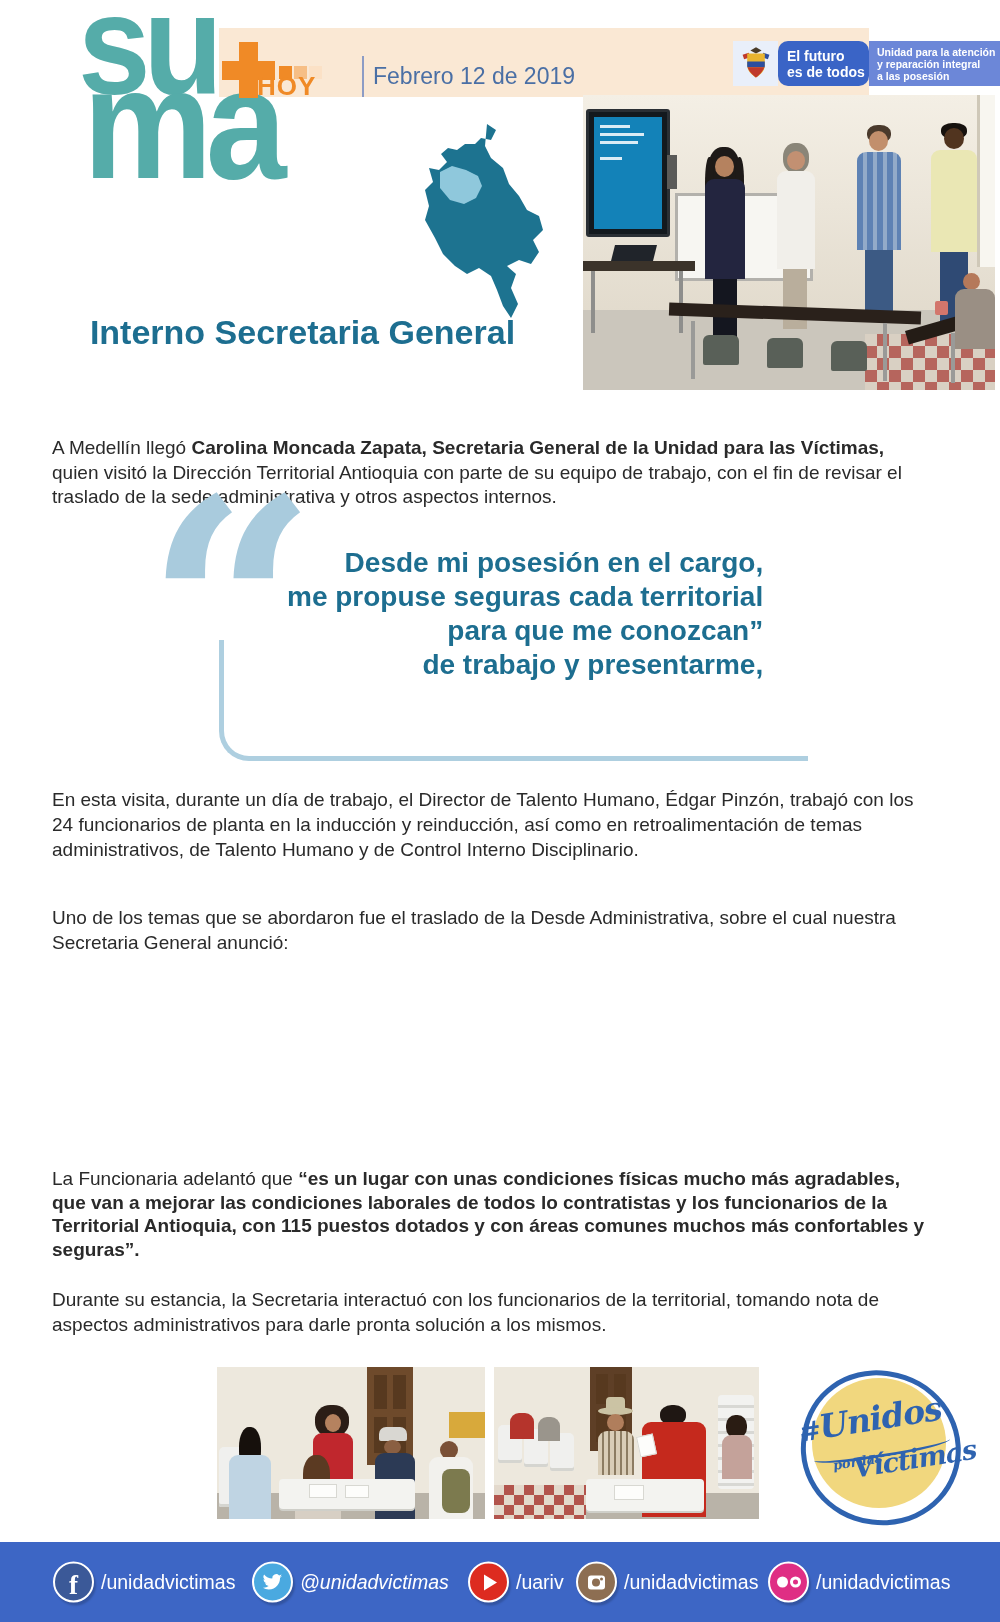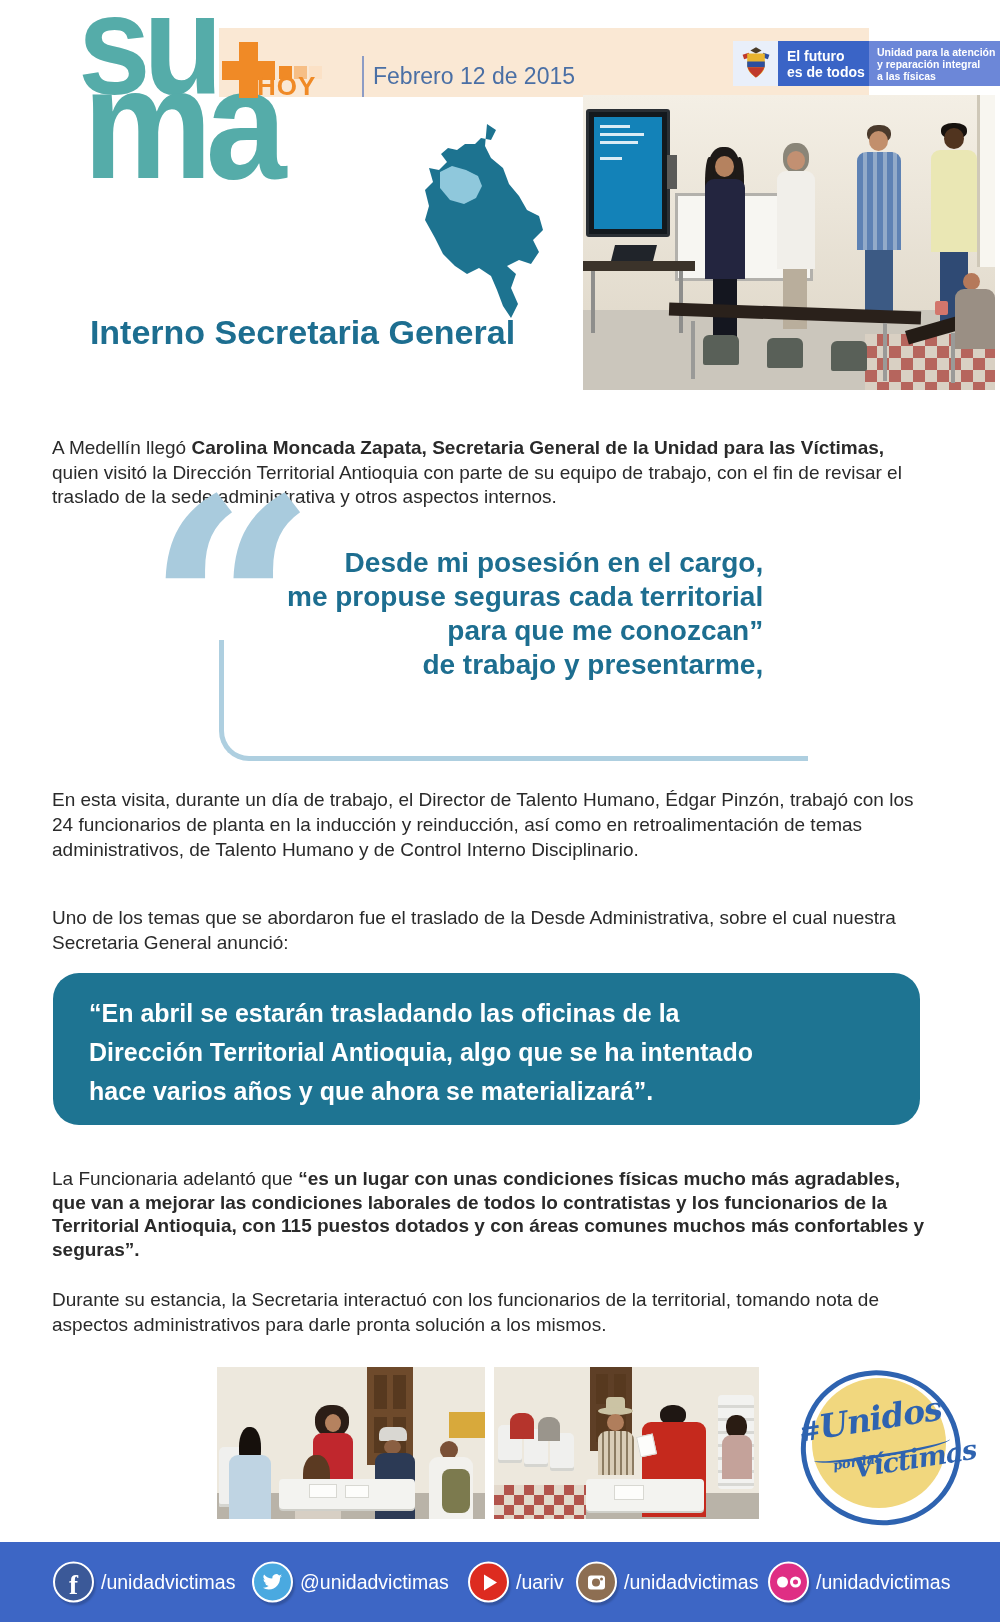--- a/index.html
+++ b/index.html
@@ -19,21 +19,21 @@
   .sq1{left:279px;background:#F08A26;}
   .sq2{left:294px;background:#F6BE85;}
   .sq3{left:309px;background:#FBE1C6;}
   .hoy{left:257px;top:71px;font-size:26px;font-weight:700;color:#F08A26;letter-spacing:1px;}
   .date-bar{left:362px;top:56px;width:2px;height:41px;background:#8C9CC5;}
   .date{left:373px;top:63px;font-size:23px;color:#4A6FA5;}
 
   .gov{left:733px;top:41px;height:45px;display:flex;}
   .gov-crest{width:45px;background:#E9EFFA;display:flex;align-items:center;justify-content:center;}
   .gov-slogan{width:91px;background:#3A64C6;color:#fff;font-weight:700;font-size:14px;
-              line-height:16px;padding:7px 0 0 9px;box-sizing:border-box;}
+              line-height:16px;padding:7px 0 0 9px;box-sizing:border-box;border-radius:10px;}
   .gov-entity{width:131px;background:#6C87D8;color:#fff;font-weight:700;font-size:10.5px;
               line-height:12px;padding:5px 0 0 8px;box-sizing:border-box;}
   .gov-slogan span,.gov-entity span{display:block;}
 
   
   .map{left:390px;top:120px;width:160px;height:205px;}
 
   
   .title{left:20px;top:310px;width:565px;text-align:center;color:#1D6E90;
          font-size:34px;font-weight:700;line-height:44px;}
@@ -154,41 +154,41 @@
   <div class="abs band"></div>
   <div class="abs logo-su">su</div>
   <div class="abs logo-ma">ma</div>
   <div class="abs plus-v"></div>
   <div class="abs plus-h"></div>
   <div class="abs sq sq1"></div>
   <div class="abs sq sq2"></div>
   <div class="abs sq sq3"></div>
   <div class="abs hoy">HOY</div>
   <div class="abs date-bar"></div>
-  <div class="abs date">Febrero 12 de 2015</div>
+  <div class="abs date">Febrero 12 de 2019</div>
 
   <div class="abs gov">
     <div class="gov-crest">
       <svg width="32" height="36" viewBox="0 0 40 44">
         <polygon points="20,1 27,5 20,9 13,5" fill="#4A3B28"></polygon>
         <rect x="4" y="9" width="8" height="6" fill="#C0392B" transform="rotate(-18 8 12)"></rect>
         <rect x="28" y="9" width="8" height="6" fill="#2C4E9E" transform="rotate(18 32 12)"></rect>
         <path d="M9 9 h22 v15 c0 9 -11 15 -11 15 c0 0 -11 -6 -11 -15 z" fill="#E8B430"></path>
         <path d="M9 19 h22 v5 c0 0 0 1 -0.2 2 H9.2 C9 25 9 24 9 24 z" fill="#2C4E9E"></path>
         <path d="M9.5 26 h21 c-2 7 -10.5 13 -10.5 13 c0 0 -8.5 -6 -10.5 -13 z" fill="#C0392B"></path>
       </svg>
     </div>
     <div class="gov-slogan">
       <span>El futuro</span>
       <span>es de todos</span>
     </div>
     <div class="gov-entity">
       <span>Unidad para la atención</span>
       <span>y reparación integral</span>
-      <span>a las físicas</span>
+      <span>a las posesión</span>
     </div>
   </div>
 
   <div class="abs map">
     <svg width="160" height="205" viewBox="0 0 160 205">
       <path fill="#1D7390" d="M97 4 L106 10 L101 20 L91 18 L85 24 L75 24 L67 30 L58 28 L51 34 L57 42 L49 50 L39 48 L43 62 L35 70 L39 86 L35 100 L45 118 L53 134 L65 146 L77 154 L89 148 L101 156 L107 170 L113 186 L121 198 L128 184 L121 168 L126 154 L117 146 L129 140 L141 144 L149 132 L143 120 L153 110 L149 96 L137 90 L129 76 L119 64 L113 48 L101 38 L95 26 Z"></path>
       <path fill="#8FC8DC" d="M50 52 L62 46 L76 50 L88 56 L92 66 L86 78 L74 84 L60 80 L50 68 Z"></path>
     </svg>
   </div>
 
@@ -265,25 +265,20 @@
     <span>Desde mi posesión en el cargo,</span>
     <span>me propuse seguras cada territorial</span>
     <span>para que me conozcan”</span>
     <span>de trabajo y presentarme,</span>
   </div>
   <div class="abs quote-rule"></div>
 
   <div class="abs p p2">En esta visita, durante un día de trabajo, el Director de Talento Humano, Édgar Pinzón, trabajó con los 24 funcionarios de planta en la inducción y reinducción, así como en retroalimentación de temas administrativos, de Talento Humano y de Control Interno Disciplinario.</div>
   <div class="abs p p3">Uno de los temas que se abordaron fue el traslado de la Desde Administrativa, sobre el cual nuestra Secretaria General anunció:</div>
 
-  <div class="abs hbox">
-    <span>“En abril se estarán trasladando las oficinas de la</span>
-    <span>Dirección Territorial Antioquia, algo que se ha intentado</span>
-    <span>hace varios años y que ahora se materializará”.</span>
-  </div>
 
   <div class="abs p p4"><span>La Funcionaria adelantó que </span><b>“es un lugar con unas condiciones físicas mucho más agradables, que van a mejorar las condiciones laborales de todos lo contratistas y los funcionarios de la Territorial Antioquia, con 115 puestos dotados y con áreas comunes muchos más confortables y seguras”.</b></div>
   <div class="abs p p5">Durante su estancia, la Secretaria interactuó con los funcionarios de la territorial, tomando nota de aspectos administrativos para darle pronta solución a los mismos.</div>
 
   <div class="abs photo ph1">
     <div class="sc-floor"></div>
     <div class="sc-door" style="left:150px;top:0;width:46px;height:98px;">
       <i style="left:7px;top:8px;width:13px;height:34px;"></i>
         <i style="left:26px;top:8px;width:13px;height:34px;"></i>
       <i style="left:7px;top:50px;width:13px;height:36px;"></i>
@@ -368,21 +363,21 @@
     </div>
   </div>
 
   <div class="abs footer">
     <div class="soc" style="left:53px;">
       <div class="circ c-fb">
           <span class="fb-f">f</span>
         </div>
       <span>/unidadvictimas</span>
     </div>
-    <div class="soc" style="left:252px;">
+    <div class="soc" style="left:252px;font-style:italic;">
       <div class="circ c-tw">
         <svg viewBox="0 0 24 24" width="21" height="21">
             <path fill="#fff" d="M23 5.1c-.8.4-1.7.6-2.6.8.9-.6 1.6-1.5 2-2.5-.9.5-1.9.9-2.9 1.1A4.5 4.5 0 0 0 11.7 8 12.8 12.8 0 0 1 2.4 3.3 4.5 4.5 0 0 0 3.8 9.4c-.7 0-1.4-.2-2-.5v.1c0 2.2 1.5 4 3.6 4.4-.7.2-1.4.2-2 .1a4.5 4.5 0 0 0 4.2 3.1A9 9 0 0 1 .9 18.6a12.7 12.7 0 0 0 6.9 2c8.3 0 12.8-6.9 12.8-12.8v-.6c.9-.6 1.6-1.4 2.4-2.1z"></path>
           </svg>
       </div>
       <span>@unidadvictimas</span>
     </div>
     <div class="soc" style="left:468px;justify-content:space-between;">
       <div class="circ c-yt">
           <div class="yt-play"></div>

